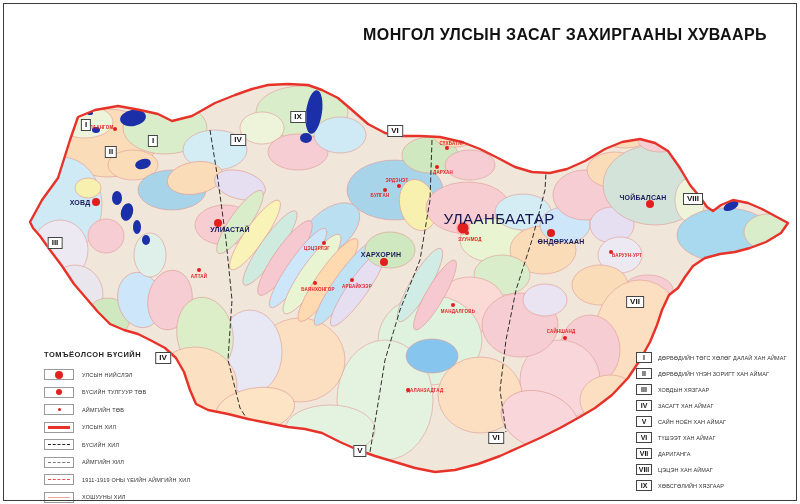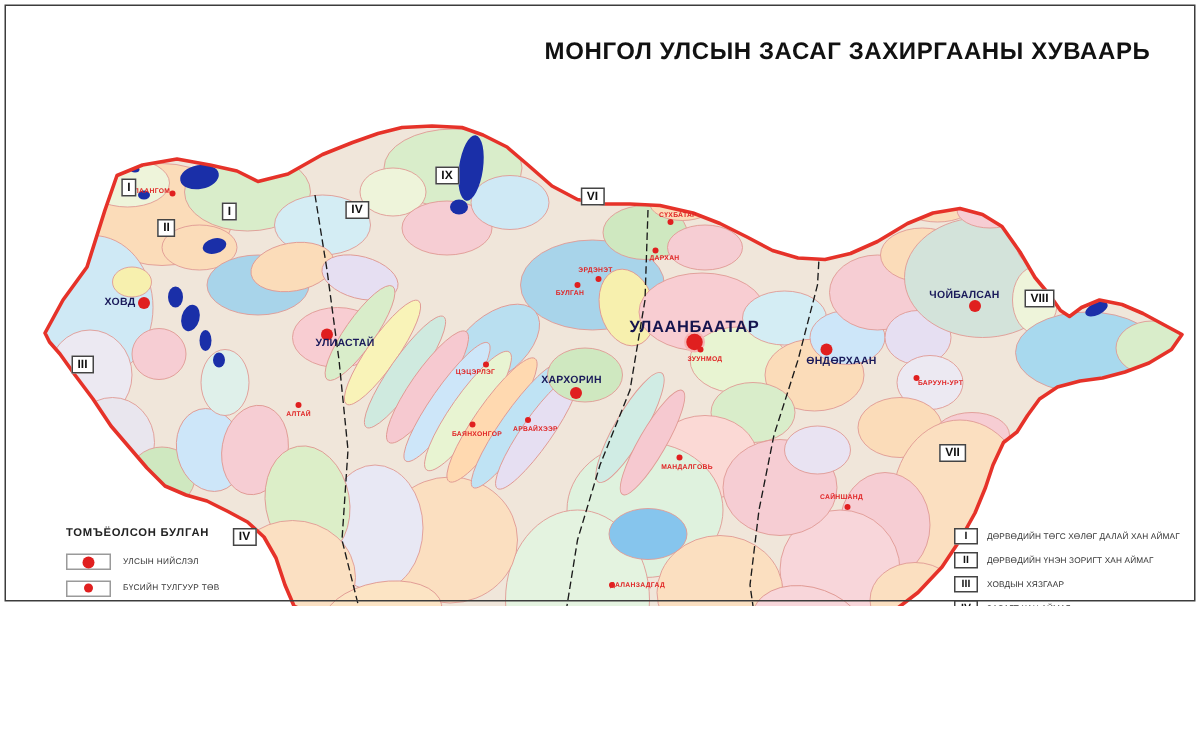--- a/index.html
+++ b/index.html
@@ -1,31 +1,31 @@
 <!DOCTYPE html>
 <html><head>
 <meta charset="utf-8">
 <style>
   html,body{margin:0;padding:0;background:#fff;}
-  #stage{position:relative;width:800px;height:404px;background:#ffffff;overflow:hidden;
+  #stage{position:relative;width:800px;height:504px;background:#ffffff;overflow:hidden;
          font-family:"Liberation Sans", sans-serif;}
   .frame{position:absolute;inset:3px;border:1px solid #3c3c3c;pointer-events:none;}
   
   .title-block{position:absolute;left:330px;top:26px;width:470px;text-align:center;color:#111;}
   .title-line1{font-size:16px;font-weight:bold;letter-spacing:.4px;}
   .title-line2{font-size:15px;font-weight:bold;margin-top:2px;}
   
   svg.map{position:absolute;left:0;top:0;}
   
   .dot{position:absolute;border-radius:50%;background:#e01f1f;transform:translate(-50%,-50%);}
   .dot.capital{width:11px;height:11px;box-shadow:0 0 0 1.5px #f6b5b5;}
   .dot.regional{width:8px;height:8px;}
   .dot.aimag{width:4px;height:4px;}
   .city-label{position:absolute;transform:translate(-50%,-50%);white-space:nowrap;}
-  .city-label.capital{font-size:11px;font-weight:bold;color:#14144e;letter-spacing:.4px;}
+  .city-label.capital{font-size:15px;font-weight:normal;color:#14144e;letter-spacing:.4px;margin-left:36px;}
   .city-label.regional{font-size:7px;font-weight:bold;color:#1a1a5a;letter-spacing:.2px;}
   .city-label.aimag{font-size:4.5px;font-weight:bold;color:#e02525;letter-spacing:.2px;}
   
   .numeral{position:absolute;transform:translate(-50%,-50%);background:#fff;border:1px solid #444;
            font-size:8px;font-weight:bold;color:#111;padding:0px 3px;line-height:10px;}
   
   .legend-symbols{position:absolute;left:44px;top:350px;width:250px;}
   .legend-symbols .lg-title{font-size:7.5px;font-weight:bold;color:#222;letter-spacing:.5px;margin-bottom:10px;}
   .lg-row{display:flex;align-items:center;margin-bottom:6.5px;}
   .lg-sym{width:28px;height:9px;border:1px solid #9a9a9a;background:#fff;margin-right:8px;
@@ -228,21 +228,21 @@
       <div class="numeral" style="left: 298px; top: 117px;">IX</div>
       <div class="numeral" style="left: 395px; top: 131px;">VI</div>
       <div class="numeral" style="left: 693px; top: 199px;">VIII</div>
       <div class="numeral" style="left: 635px; top: 302px;">VII</div>
       <div class="numeral" style="left: 163px; top: 358px;">IV</div>
       <div class="numeral" style="left: 360px; top: 451px;">V</div>
       <div class="numeral" style="left: 496px; top: 438px;">VI</div>
     </div>
 
   <div class="legend-symbols">
-    <div class="lg-title">ТОМЪЁОЛСОН БУЛГАН</div>
+    <div class="lg-title">ТОМЪЁОЛСОН БҮСИЙН</div>
     <div id="lg-rows">
         <div class="lg-row">
           <div class="lg-sym">
             <div class="sym-dot large"></div>
           </div>
           <div class="lg-label">УЛСЫН НИЙСЛЭЛ</div>
         </div>
         <div class="lg-row">
           <div class="lg-sym">
             <div class="sym-dot medium"></div>

